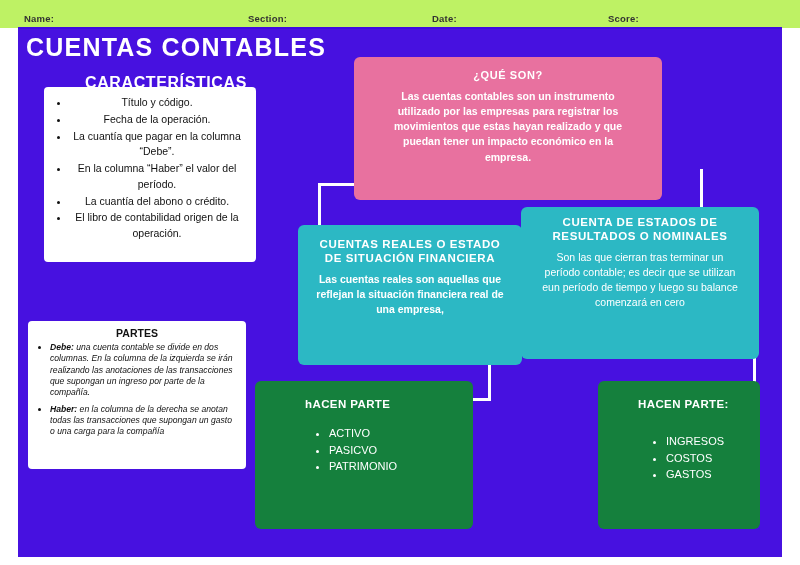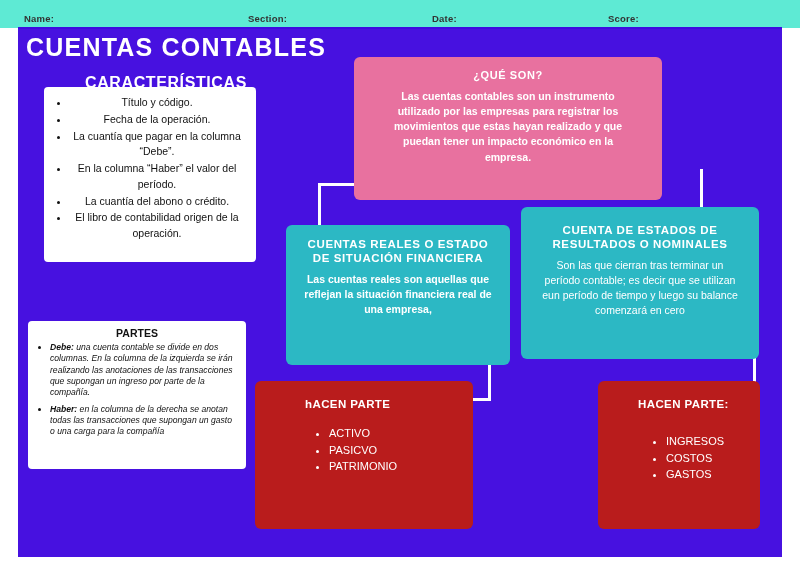--- a/index.html
+++ b/index.html
@@ -20,21 +20,21 @@
     background: #ffffff;
     overflow: hidden;
   }
   
   .header-fields {
     position: absolute;
     left: 0;
     top: 0;
     width: 800px;
     height: 28px;
-    background: #5eead4;
+    background: #bef264;
   }
   .hf {
     position: absolute;
     top: 13px;
     font-size: 9.5px;
     font-weight: bold;
     color: #333333;
     letter-spacing: 0.2px;
   }
   .hf-name { left: 24px; }
@@ -79,21 +79,21 @@
     box-sizing: border-box;
     border-radius: 6px;
     color: #ffffff;
     padding: 8px 12px;
   }
   .card.white {
     background: #ffffff;
     color: #111111;
     border-radius: 4px;
   }
-  .card.pink { background: #b91c1c; }
+  .card.pink { background: #15803d; }
   .card.pink-strong { background: #e8719f; }
   .card.teal { background: #2cb8c4; }
   .card-title {
     text-align: center;
     font-size: 11.5px;
     font-weight: bold;
     letter-spacing: 0.6px;
     line-height: 1.25;
     margin: 0 0 6px 0;
   }
@@ -171,35 +171,35 @@
     left: 336px;
     top: 28px;
     width: 308px;
     height: 143px;
   }
   #que-son-card .card-title { margin-top: 4px; font-size: 11px; }
   #que-son-card .card-body { font-weight: bold; padding: 0 18px; }
 
   
   #cuentas-reales-card {
-    left: 268px;
+    left: 280px;
     top: 196px;
     width: 224px;
     height: 140px;
   }
   #cuentas-reales-card .card-title { margin-top: 4px; }
 
   
   #cuenta-estados-card {
     left: 503px;
     top: 178px;
     width: 238px;
     height: 152px;
   }
-  #cuenta-estados-card .card-title { margin-top: 8px; }
+  #cuenta-estados-card .card-title { }
   #cuenta-estados-card .card-body { padding: 0 6px; }
 
   
   #hacen-parte-left-card {
     left: 237px;
     top: 352px;
     width: 218px;
     height: 148px;
   }
   #hacen-parte-left-card .card-title {

